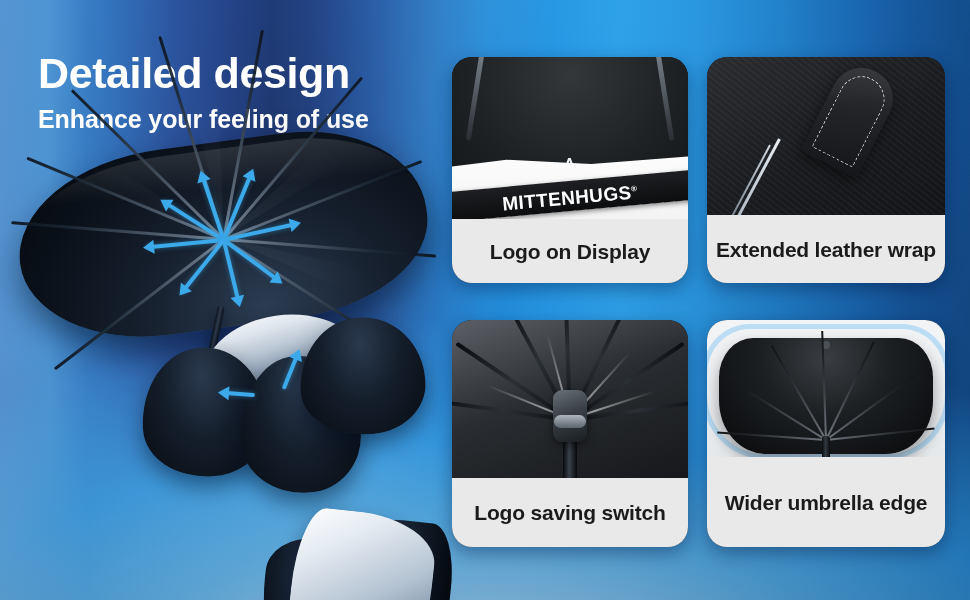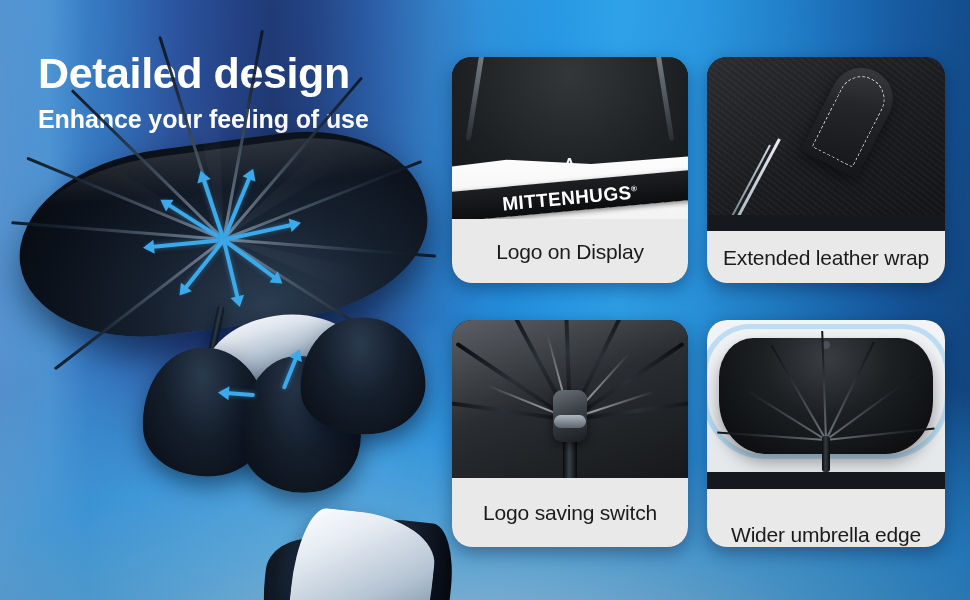--- a/index.html
+++ b/index.html
@@ -81,37 +81,37 @@
     box-shadow:0 10px 20px rgba(2,12,34,.45);}
   .low .dark2{position:absolute;border-radius:46% 24% 58% 30%/30% 58% 26% 62%;
     background:radial-gradient(60% 110% at 40% 30%, #24344a 0%, #111b27 50%, #060a11 100%);}
 
   
   .card{position:absolute;border-radius:20px;overflow:hidden;
     box-shadow:0 6px 18px rgba(2,20,60,.40);background:#15191d;}
   .card .photo{position:absolute;left:0;right:0;top:0;overflow:hidden;}
   .card .cap{position:absolute;left:0;right:0;bottom:0;background:#e9e9e9;
     display:flex;align-items:center;justify-content:center;text-align:center;}
-  .card .cap span{font-size:21px;line-height:25px;font-weight:normal;color:#1b1b1b;letter-spacing:-0.2px;}
+  .card .cap span{font-size:21px;line-height:25px;font-weight:bold;color:#1b1b1b;letter-spacing:-0.2px;}
 
   #card-logo{left:452px;top:57px;width:236px;height:226px;}
   #card-logo .photo{height:162px;background:linear-gradient(170deg,#232527 0%,#141618 100%);}
   #card-logo .cap{height:64px;}
   #card-leather{left:707px;top:57px;width:238px;height:226px;}
   #card-leather .photo{height:158px;
     background:
       repeating-linear-gradient(38deg, rgba(255,255,255,.030) 0 2px, rgba(0,0,0,0) 2px 5px),
       linear-gradient(150deg,#2a2c2f 0%,#191b1e 55%,#121417 100%);}
-  #card-leather .cap{height:52px;}
+  #card-leather .cap{height:68px;}
   #card-power{left:452px;top:320px;width:236px;height:227px;}
   #card-power .photo{height:158px;background:linear-gradient(160deg,#5c6066 0%,#2a2d31 45%,#16181b 100%);}
   #card-power .cap{height:69px;}
   #card-wider{left:707px;top:320px;width:238px;height:227px;}
   #card-wider .photo{height:152px;background:linear-gradient(180deg,#f2f4f6 0%,#e5e8eb 100%);}
-  #card-wider .cap{height:58px;align-items:flex-end;}
+  #card-wider .cap{height:90px;}
 
   
   .lc-shade{position:absolute;left:-4%;top:-18%;width:108%;height:96%;border-radius:0 0 26px 26px;
     background:radial-gradient(80% 120% at 50% 30%,#34373a 0%,#1d2022 55%,#111315 100%);}
   .lc-rib{position:absolute;top:-6%;width:5px;height:58%;border-radius:3px;
     background:linear-gradient(180deg,#7c848c,#2a2e33);}
   .lc-logo{position:absolute;left:50%;top:61%;transform:translateX(-50%);text-align:center;}
   .lc-mark{font-size:17px;font-weight:bold;color:#f2f4f6;letter-spacing:1px;line-height:17px;}
   .lc-sub{font-size:5px;color:#c6ccd2;letter-spacing:.6px;line-height:7px;}
   .lc-white{position:absolute;left:-6%;bottom:-3%;width:112%;height:44%;

